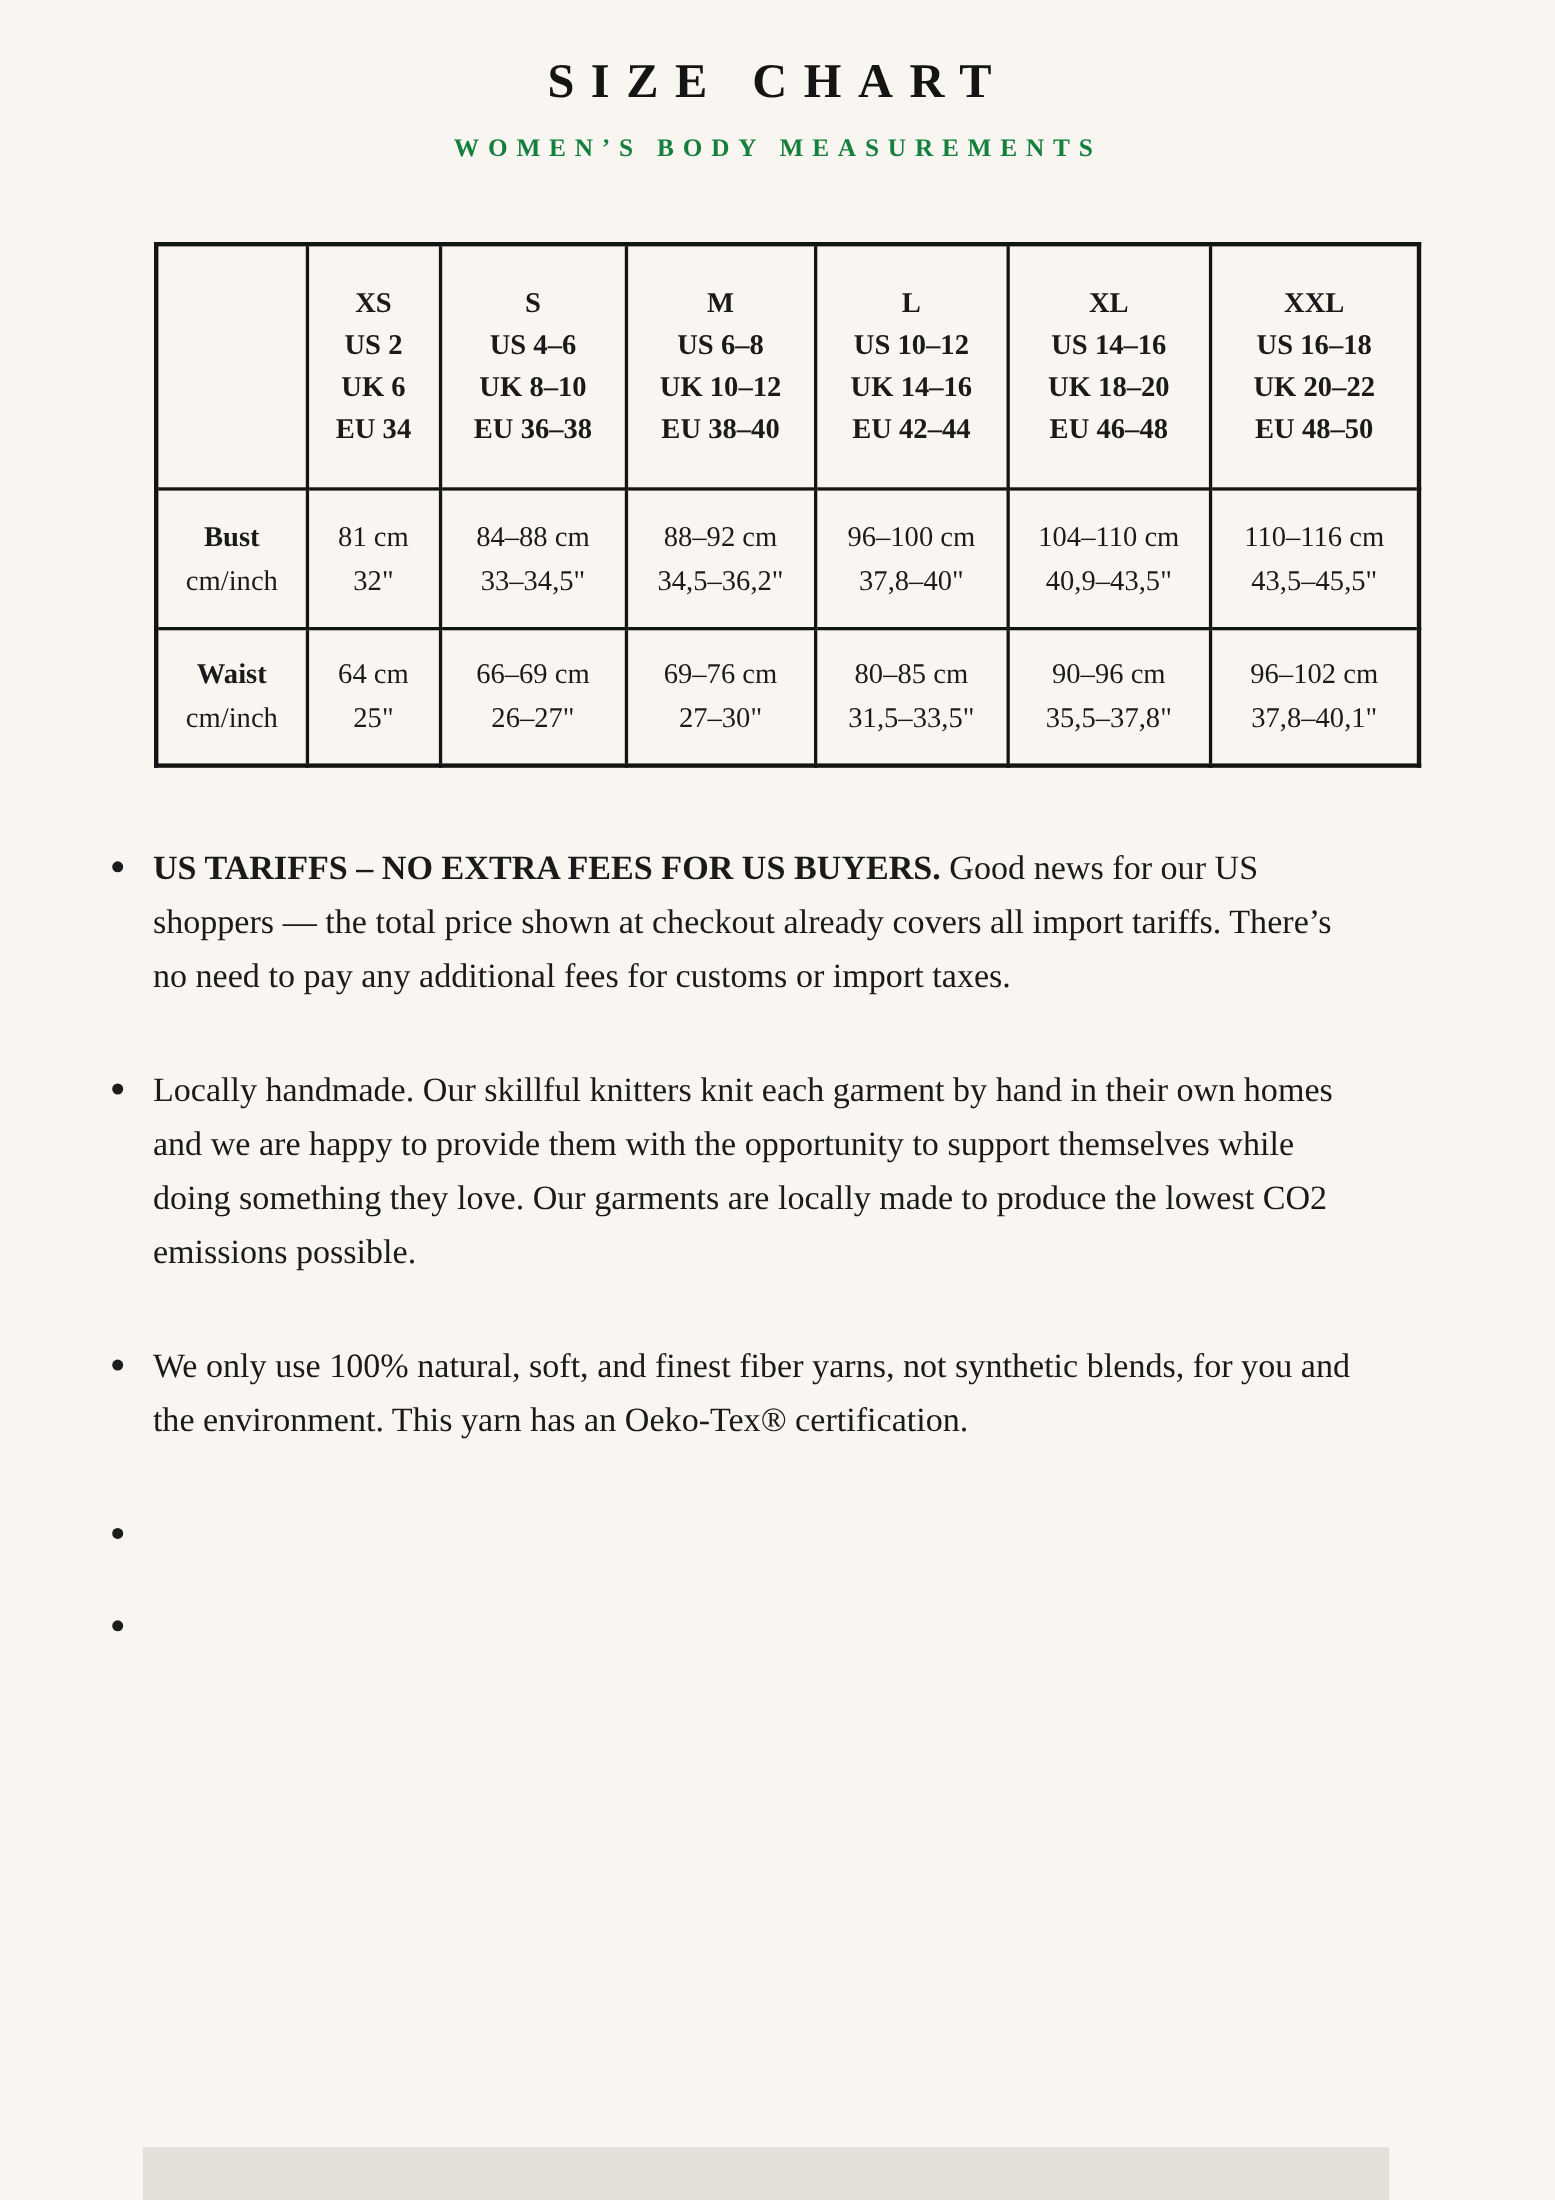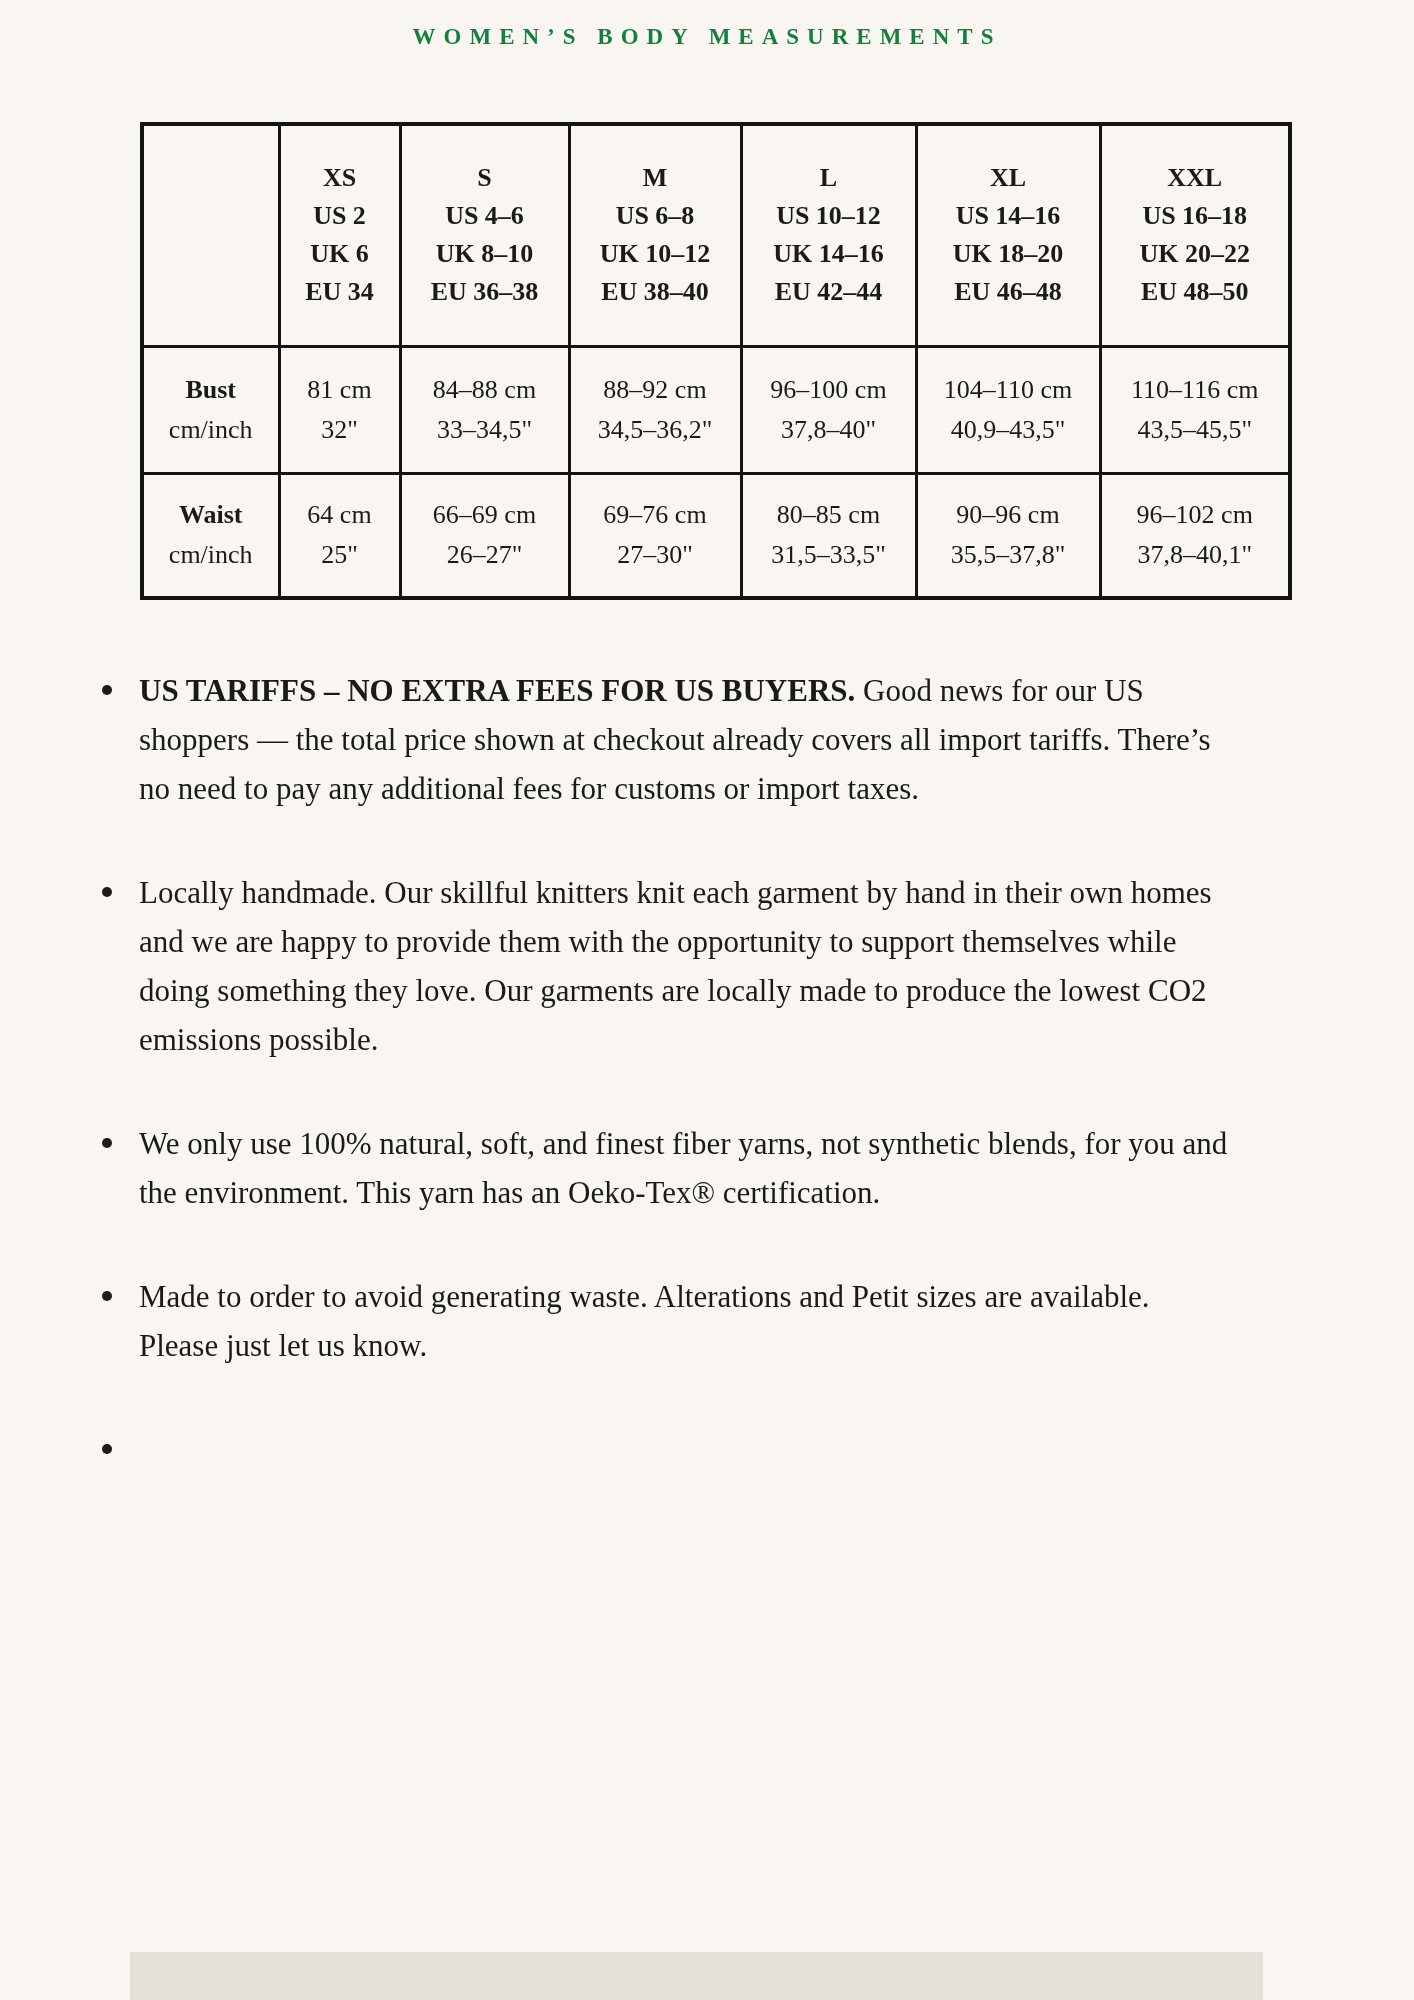--- a/index.html
+++ b/index.html
@@ -85,20 +85,21 @@
     width: 1133px;
     height: 48px;
     background: #e3e0d9;
   }
 </style>
 </head>
 <body>
 
 <div class="page">
 
+  <h1 class="title">SIZE CHART</h1>
   <h2 class="subtitle">WOMEN’S BODY MEASUREMENTS</h2>
 
   <table class="size-table">
     <colgroup>
       <col style="width:137px">
         <col style="width:121px">
         <col style="width:169px">
       <col style="width:172px">
         <col style="width:175px">
         <col style="width:184px">
@@ -215,21 +216,20 @@
     <li>
       <span class="dot"></span>
       <p class="bullet-text"><b></b> <span>Locally handmade. Our skillful knitters knit each garment by hand in their own homes and we are happy to provide them with the opportunity to support themselves while doing something they love. Our garments are locally made to produce the lowest CO2 emissions possible.</span></p>
     </li>
     <li>
       <span class="dot"></span>
       <p class="bullet-text"><b></b> <span>We only use 100% natural, soft, and finest fiber yarns, not synthetic blends, for you and the environment. This yarn has an Oeko-Tex® certification.</span></p>
     </li>
     <li>
       <span class="dot"></span>
-      <p class="bullet-text"><b></b> <span>Made to order to avoid generating waste. Alterations and Petit sizes are available. Please just let us know.</span></p>
     </li>
     <li>
       <span class="dot"></span>
     </li>
   </ul>
 
   <div class="bottom-bar"></div>
 
 </div>
 

